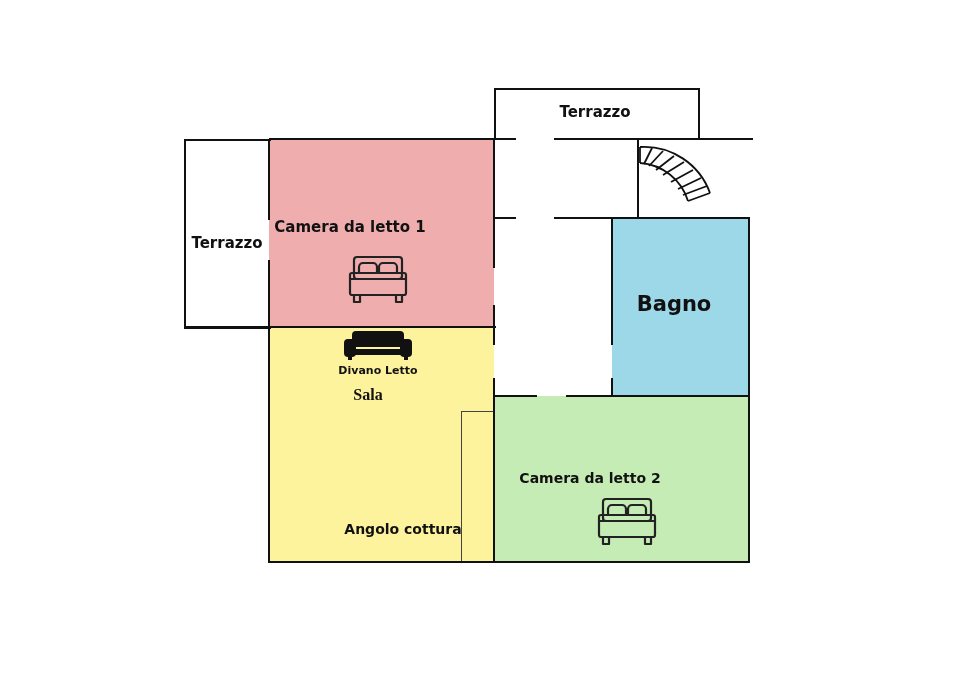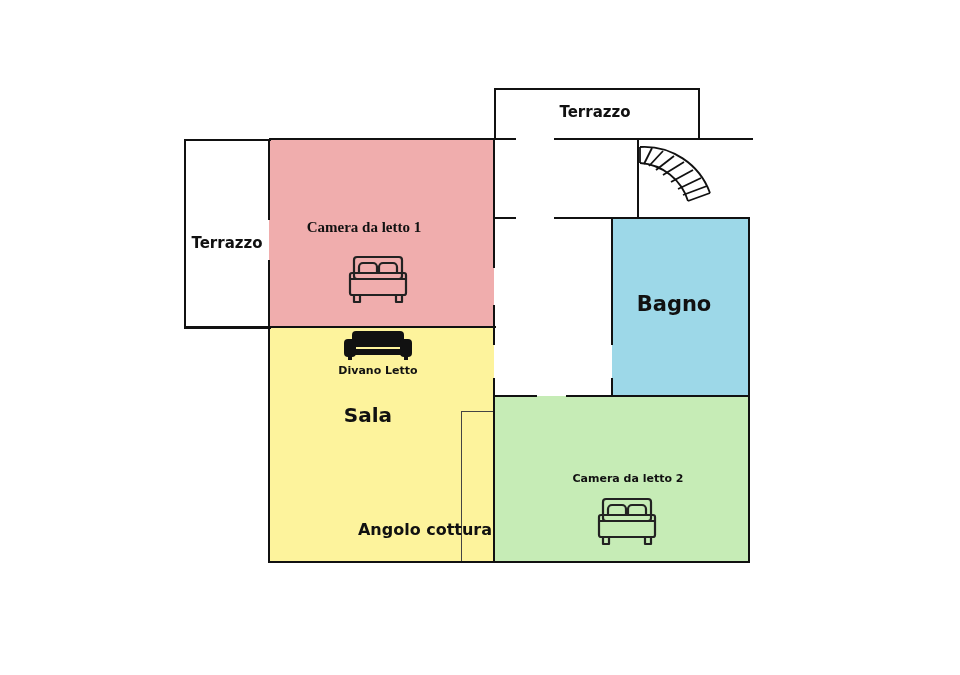--- a/index.html
+++ b/index.html
@@ -101,19 +101,19 @@
       <rect x="56" y="8" width="12" height="18" rx="4"></rect>
       <rect x="8" y="17" width="52" height="7"></rect>
       <rect x="4" y="24" width="4" height="5"></rect>
       <rect x="60" y="24" width="4" height="5"></rect>
     </g>
     <rect x="12" y="16" width="44" height="2" fill="#fdf39c"></rect>
   </svg>
 
   <div class="label" style="left:595px;top:112px;font-size:15px;">Terrazzo</div>
   <div class="label" style="left:227px;top:243px;font-size:15px;">Terrazzo</div>
-  <div class="label" style="left:364px;top:227px;font-size:15px;font-family:Liberation Serif, serif;">Camera da letto 1</div>
+  <div class="label" style="left:350px;top:227px;font-size:15px;">Camera da letto 1</div>
   <div class="label" style="left:674px;top:304px;font-size:21px;">Bagno</div>
   <div class="label" style="left:378px;top:370px;font-size:11px;font-weight:bold;">Divano Letto</div>
-  <div class="label" style="left:368px;top:415px;font-size:20px;">Sala</div>
-  <div class="label" style="left:403px;top:529px;font-size:16px;margin-left:22px;">Angolo cottura</div>
-  <div class="label" style="left:628px;top:478px;font-size:11px;">Camera da letto 2</div>
+  <div class="label" style="left:368px;top:395px;font-size:16px;font-family:Liberation Serif, serif;">Sala</div>
+  <div class="label" style="left:403px;top:529px;font-size:14px;">Angolo cottura</div>
+  <div class="label" style="left:590px;top:478px;font-size:14px;">Camera da letto 2</div>
 </div>
 
 </body></html>

